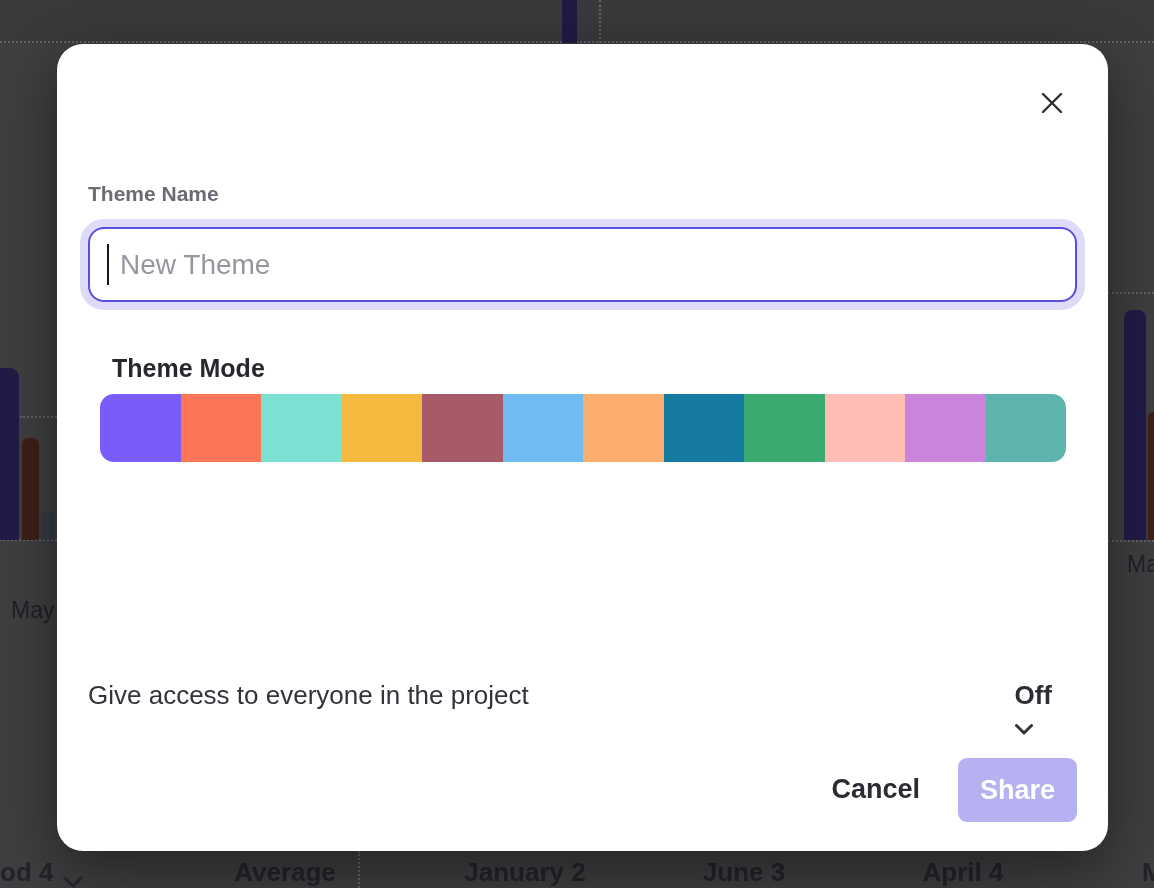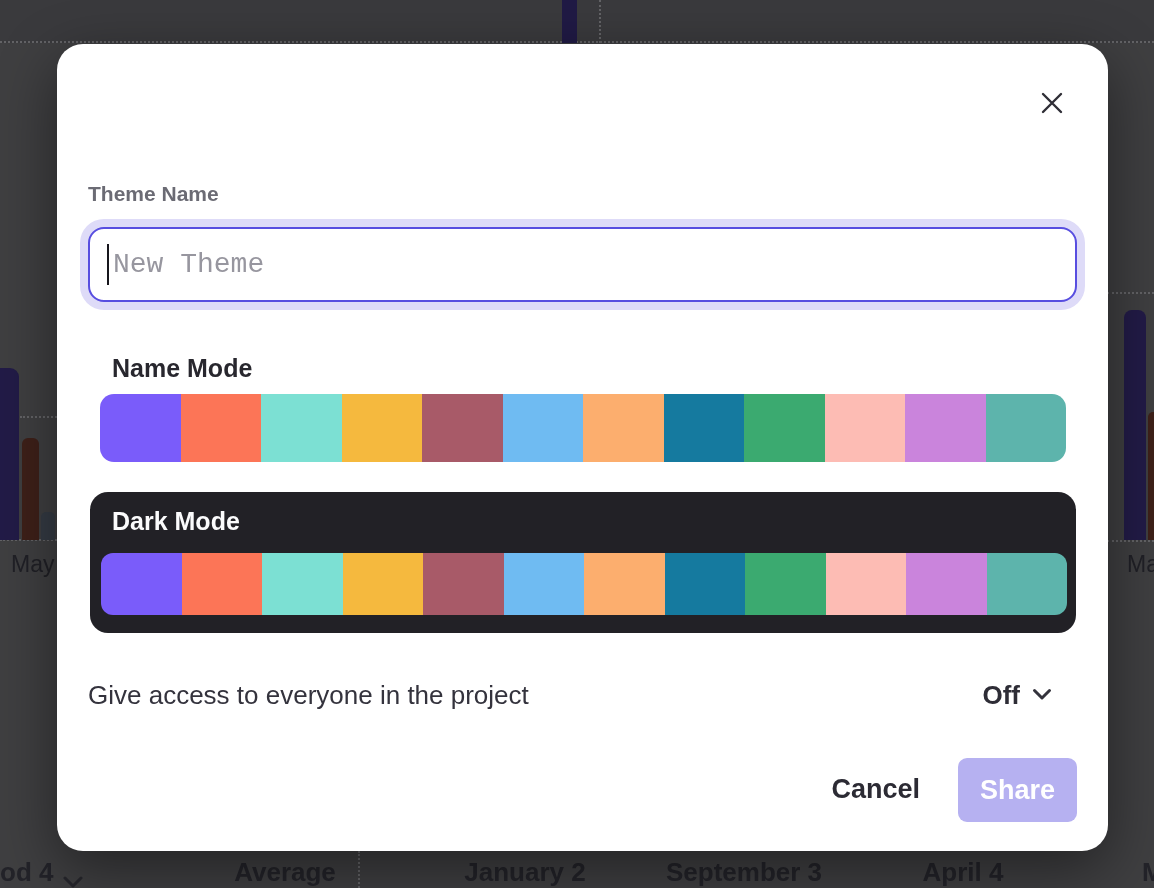--- a/index.html
+++ b/index.html
@@ -29,21 +29,21 @@
   .bar-top-navy   { left: 562px; top: 0; width: 15px; height: 43px; }
   .bar-l-navy { left: -8px;  top: 368px; width: 27px; height: 172px; border-radius: 9px 9px 0 0; }
   .bar-l-red  { left: 22px;  top: 438px; width: 17px; height: 102px; border-radius: 6px 6px 0 0; }
   .bar-l-gray { left: 41px;  top: 512px; width: 14px; height: 28px;  border-radius: 5px 5px 0 0; }
   .bar-r-navy { left: 1124px; top: 310px; width: 22px; height: 230px; border-radius: 8px 8px 0 0; }
   .bar-r-red  { left: 1148px; top: 412px; width: 14px; height: 128px; border-radius: 5px 5px 0 0; }
 
   .bd-series-label {
     position: absolute; top: 551px; font-size: 23px; font-weight: 500; color: #202026;
   }
-  .bd-series-label.left { left: 11px; }
+  .bd-series-label.left { left: 11px; margin-top: 46px; }
   .bd-series-label.right { left: 1127px; }
 
   .bd-axis {
     position: absolute; left: 0; top: 857px; width: 1114px; height: 31px;
     font-size: 26px; font-weight: 600; color: #232329;
   }
   .axis-label { position: absolute; top: 0; transform: translateX(-50%); white-space: nowrap; }
   .axis-period { position: absolute; left: 0; top: 0; white-space: nowrap; }
   .axis-chevron { position: absolute; left: 62px; top: 8px; }
   .axis-clipped { position: absolute; left: 1142px; top: 0; }
@@ -65,22 +65,22 @@
   .field-label {
     position: absolute; left: 31px; top: 138px;
     font-size: 21px; font-weight: 700; color: #6b6b74;
   }
   .input-wrap {
     position: absolute; left: 23px; top: 175px; width: 1005px; height: 91px;
     background: #dedbf8; border-radius: 24px; padding: 8px;
   }
   .theme-input {
     width: 100%; height: 100%; border: 2px solid #584ee0; border-radius: 16px;
-    background: #ffffff; outline: none; padding-left: 23px;
-    font-family: Liberation Mono, monospace; font-size: 28px; color: #22212a;
+    background: #ffffff; outline: none; padding-left: 30px;
+    font-family: Liberation Sans, sans-serif; font-size: 28px; color: #22212a;
   }
   .theme-input::placeholder { color: #97969f; opacity: 1; }
   .caret {
     position: absolute; left: 27px; top: 25px; width: 2px; height: 41px; background: #17161d;
   }
   .mode-label-light {
     position: absolute; left: 55px; top: 310px;
     font-size: 25px; font-weight: 700; color: #28272e;
   }
   .strip {
@@ -100,23 +100,24 @@
   }
   .strip-dark {
     position: absolute; left: 11px; top: 61px; width: 966px; height: 62px; border-radius: 12px;
   }
   .access-label {
     position: absolute; left: 31px; top: 636px;
     font-size: 26px; font-weight: 400; color: #34333d;
   }
   .access-toggle {
     position: absolute; right: 56px; top: 636px;
-    display: flex; align-items: center; gap: 12px; cursor: pointer;
+    display: flex; align-items: flex-start; gap: 12px; cursor: pointer;
     background: none; border: none; padding: 0;
     font-family: "Liberation Sans", sans-serif;
+    flex-direction: column;
   }
   .access-value { font-size: 26px; font-weight: 700; color: #2e2d36; }
   .cancel-btn {
     position: absolute; right: 188px; top: 730px;
     background: none; border: none; cursor: pointer; padding: 0;
     font-family: "Liberation Sans", sans-serif;
     font-size: 27px; font-weight: 600; color: #2c2b34;
   }
   .share-btn {
     position: absolute; left: 901px; top: 714px; width: 119px; height: 64px;
@@ -151,21 +152,21 @@
   <div class="bd-axis">
     <span class="axis-period">od 4</span>
     <span class="axis-chevron">
       <svg width="22" height="14" viewBox="0 0 22 14">
           <polyline points="3,3 11,11 19,3" fill="none" stroke="#26262c" stroke-width="3" stroke-linecap="round" stroke-linejoin="round"></polyline>
         </svg>
     </span>
     <span class="axis-clipped">M</span>
   <span class="axis-label" style="left: 285px;">Average</span>
       <span class="axis-label" style="left: 525px;">January 2</span>
-      <span class="axis-label" style="left: 744px;">September 3</span>
+      <span class="axis-label" style="left: 744px;">June 3</span>
       <span class="axis-label" style="left: 963px;">April 4</span>
     </div>
 </div>
 
 <div class="modal">
 
   <button class="close-btn" aria-label="Close">
     <span>
       <svg width="26" height="26" viewBox="0 0 26 26">
           <path d="M4 4 L22 22 M22 4 L4 22" stroke="#2f2e36" stroke-width="2.4" stroke-linecap="round"></path>
@@ -173,53 +174,36 @@
     </span>
   </button>
 
   <div class="field-label">Theme Name</div>
 
   <div class="input-wrap">
     <input class="theme-input" type="text" placeholder="New Theme" style="">
     <div class="caret"></div>
   </div>
 
-  <div class="mode-label-light">Name Mode</div>
+  <div class="mode-label-light">Theme Mode</div>
   <div class="strip strip-light">
       <div class="swatch" style="background: rgb(122, 92, 250);"></div>
       <div class="swatch" style="background: rgb(252, 117, 87);"></div>
       <div class="swatch" style="background: rgb(124, 224, 211);"></div>
       <div class="swatch" style="background: rgb(245, 185, 62);"></div>
       <div class="swatch" style="background: rgb(168, 90, 104);"></div>
       <div class="swatch" style="background: rgb(111, 187, 242);"></div>
       <div class="swatch" style="background: rgb(252, 174, 110);"></div>
       <div class="swatch" style="background: rgb(21, 122, 159);"></div>
       <div class="swatch" style="background: rgb(59, 170, 112);"></div>
       <div class="swatch" style="background: rgb(253, 188, 180);"></div>
       <div class="swatch" style="background: rgb(202, 132, 220);"></div>
       <div class="swatch" style="background: rgb(93, 180, 172);"></div>
     </div>
 
-  <div class="dark-card">
-    <div class="mode-label-dark">Dark Mode</div>
-    <div class="strip strip-dark">
-        <div class="swatch" style="background: rgb(122, 92, 250);"></div>
-        <div class="swatch" style="background: rgb(252, 117, 87);"></div>
-        <div class="swatch" style="background: rgb(124, 224, 211);"></div>
-        <div class="swatch" style="background: rgb(245, 185, 62);"></div>
-        <div class="swatch" style="background: rgb(168, 90, 104);"></div>
-        <div class="swatch" style="background: rgb(111, 187, 242);"></div>
-        <div class="swatch" style="background: rgb(252, 174, 110);"></div>
-        <div class="swatch" style="background: rgb(21, 122, 159);"></div>
-        <div class="swatch" style="background: rgb(59, 170, 112);"></div>
-        <div class="swatch" style="background: rgb(253, 188, 180);"></div>
-        <div class="swatch" style="background: rgb(202, 132, 220);"></div>
-        <div class="swatch" style="background: rgb(93, 180, 172);"></div>
-      </div>
-  </div>
 
   <div class="access-label">Give access to everyone in the project</div>
 
   <button class="access-toggle">
     <span class="access-value">Off</span>
     <span>
       <svg width="20" height="13" viewBox="0 0 20 13">
           <polyline points="2.5,2.5 10,10 17.5,2.5" fill="none" stroke="#34333c" stroke-width="3" stroke-linecap="round" stroke-linejoin="round"></polyline>
         </svg>
     </span>

